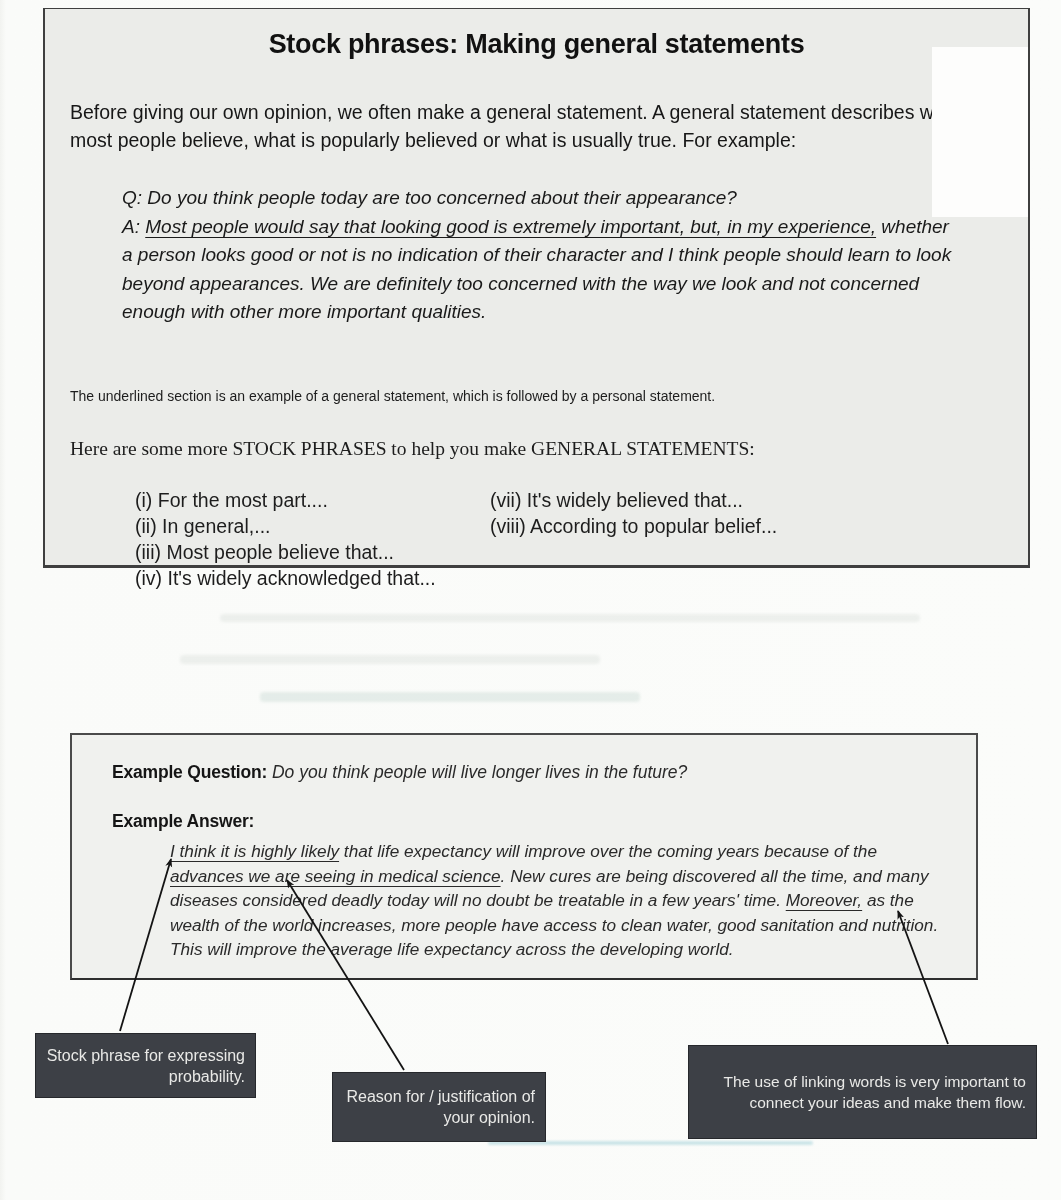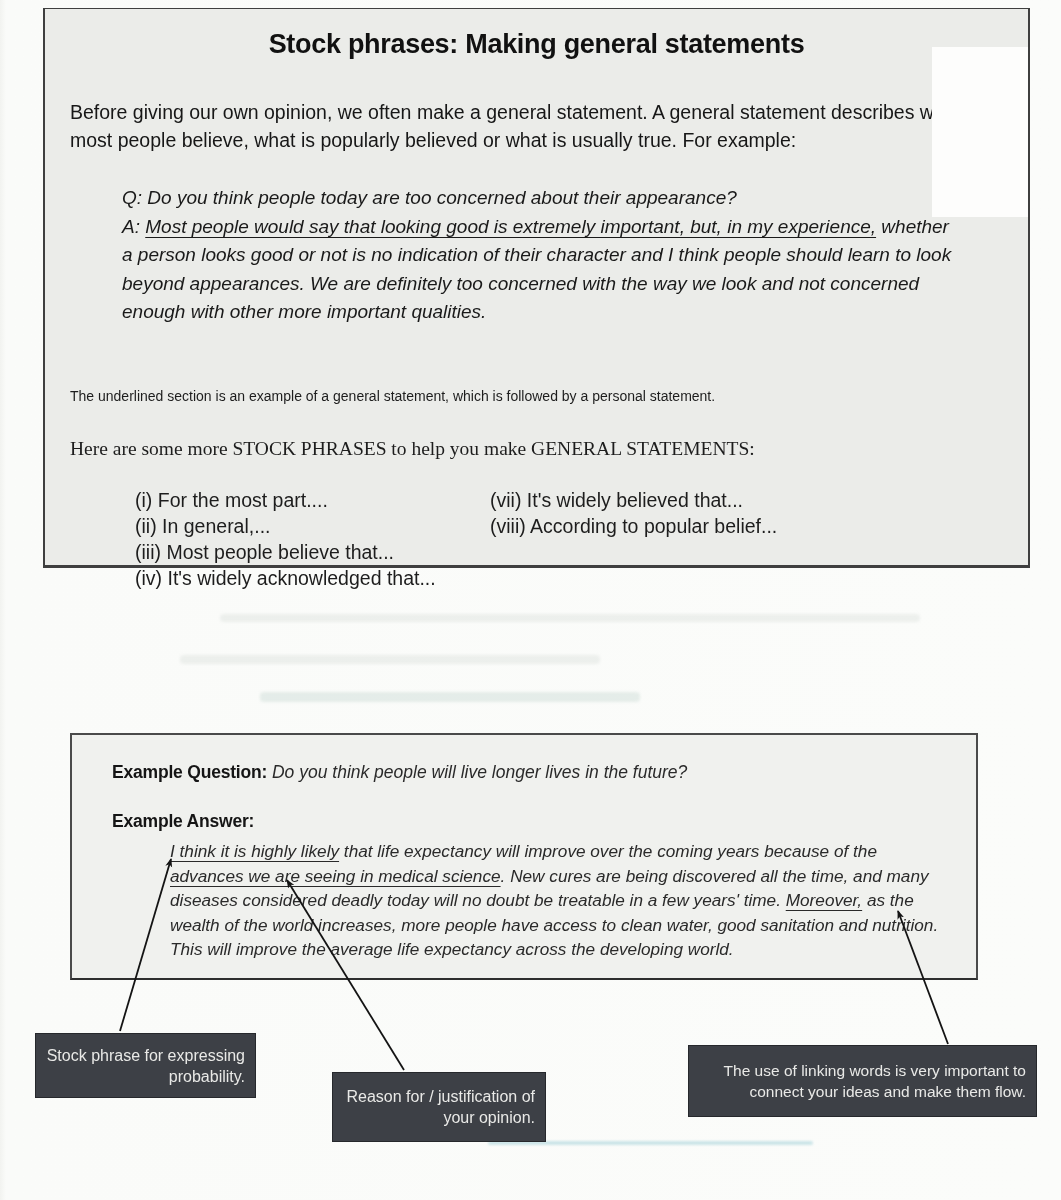--- a/index.html
+++ b/index.html
@@ -70,21 +70,21 @@
     border:1px solid #26282c;
     color:#e9e9e7;
     display:flex;align-items:center;justify-content:center;
     text-align:right;
     font-size:16px;line-height:21px;
     box-sizing:border-box;
     padding:4px 10px;
   }
   #callout-probability{left:35px;top:1033px;width:221px;height:65px;}
   #callout-reason{left:332px;top:1072px;width:214px;height:70px;}
-  #callout-linking{left:688px;top:1045px;width:349px;height:72px;font-size:15.5px;}
+  #callout-linking{left:688px;top:1045px;width:349px;height:94px;font-size:15.5px;}
   
   #arrows{position:absolute;left:0;top:0;width:1061px;height:1200px;pointer-events:none;}
   
   .cyan-smudge{
     position:absolute;left:488px;top:1141px;width:325px;height:4px;
     background:rgba(120,190,200,0.35);filter:blur(1px);border-radius:2px;
   }
 </style>
 </head>
 <body>

